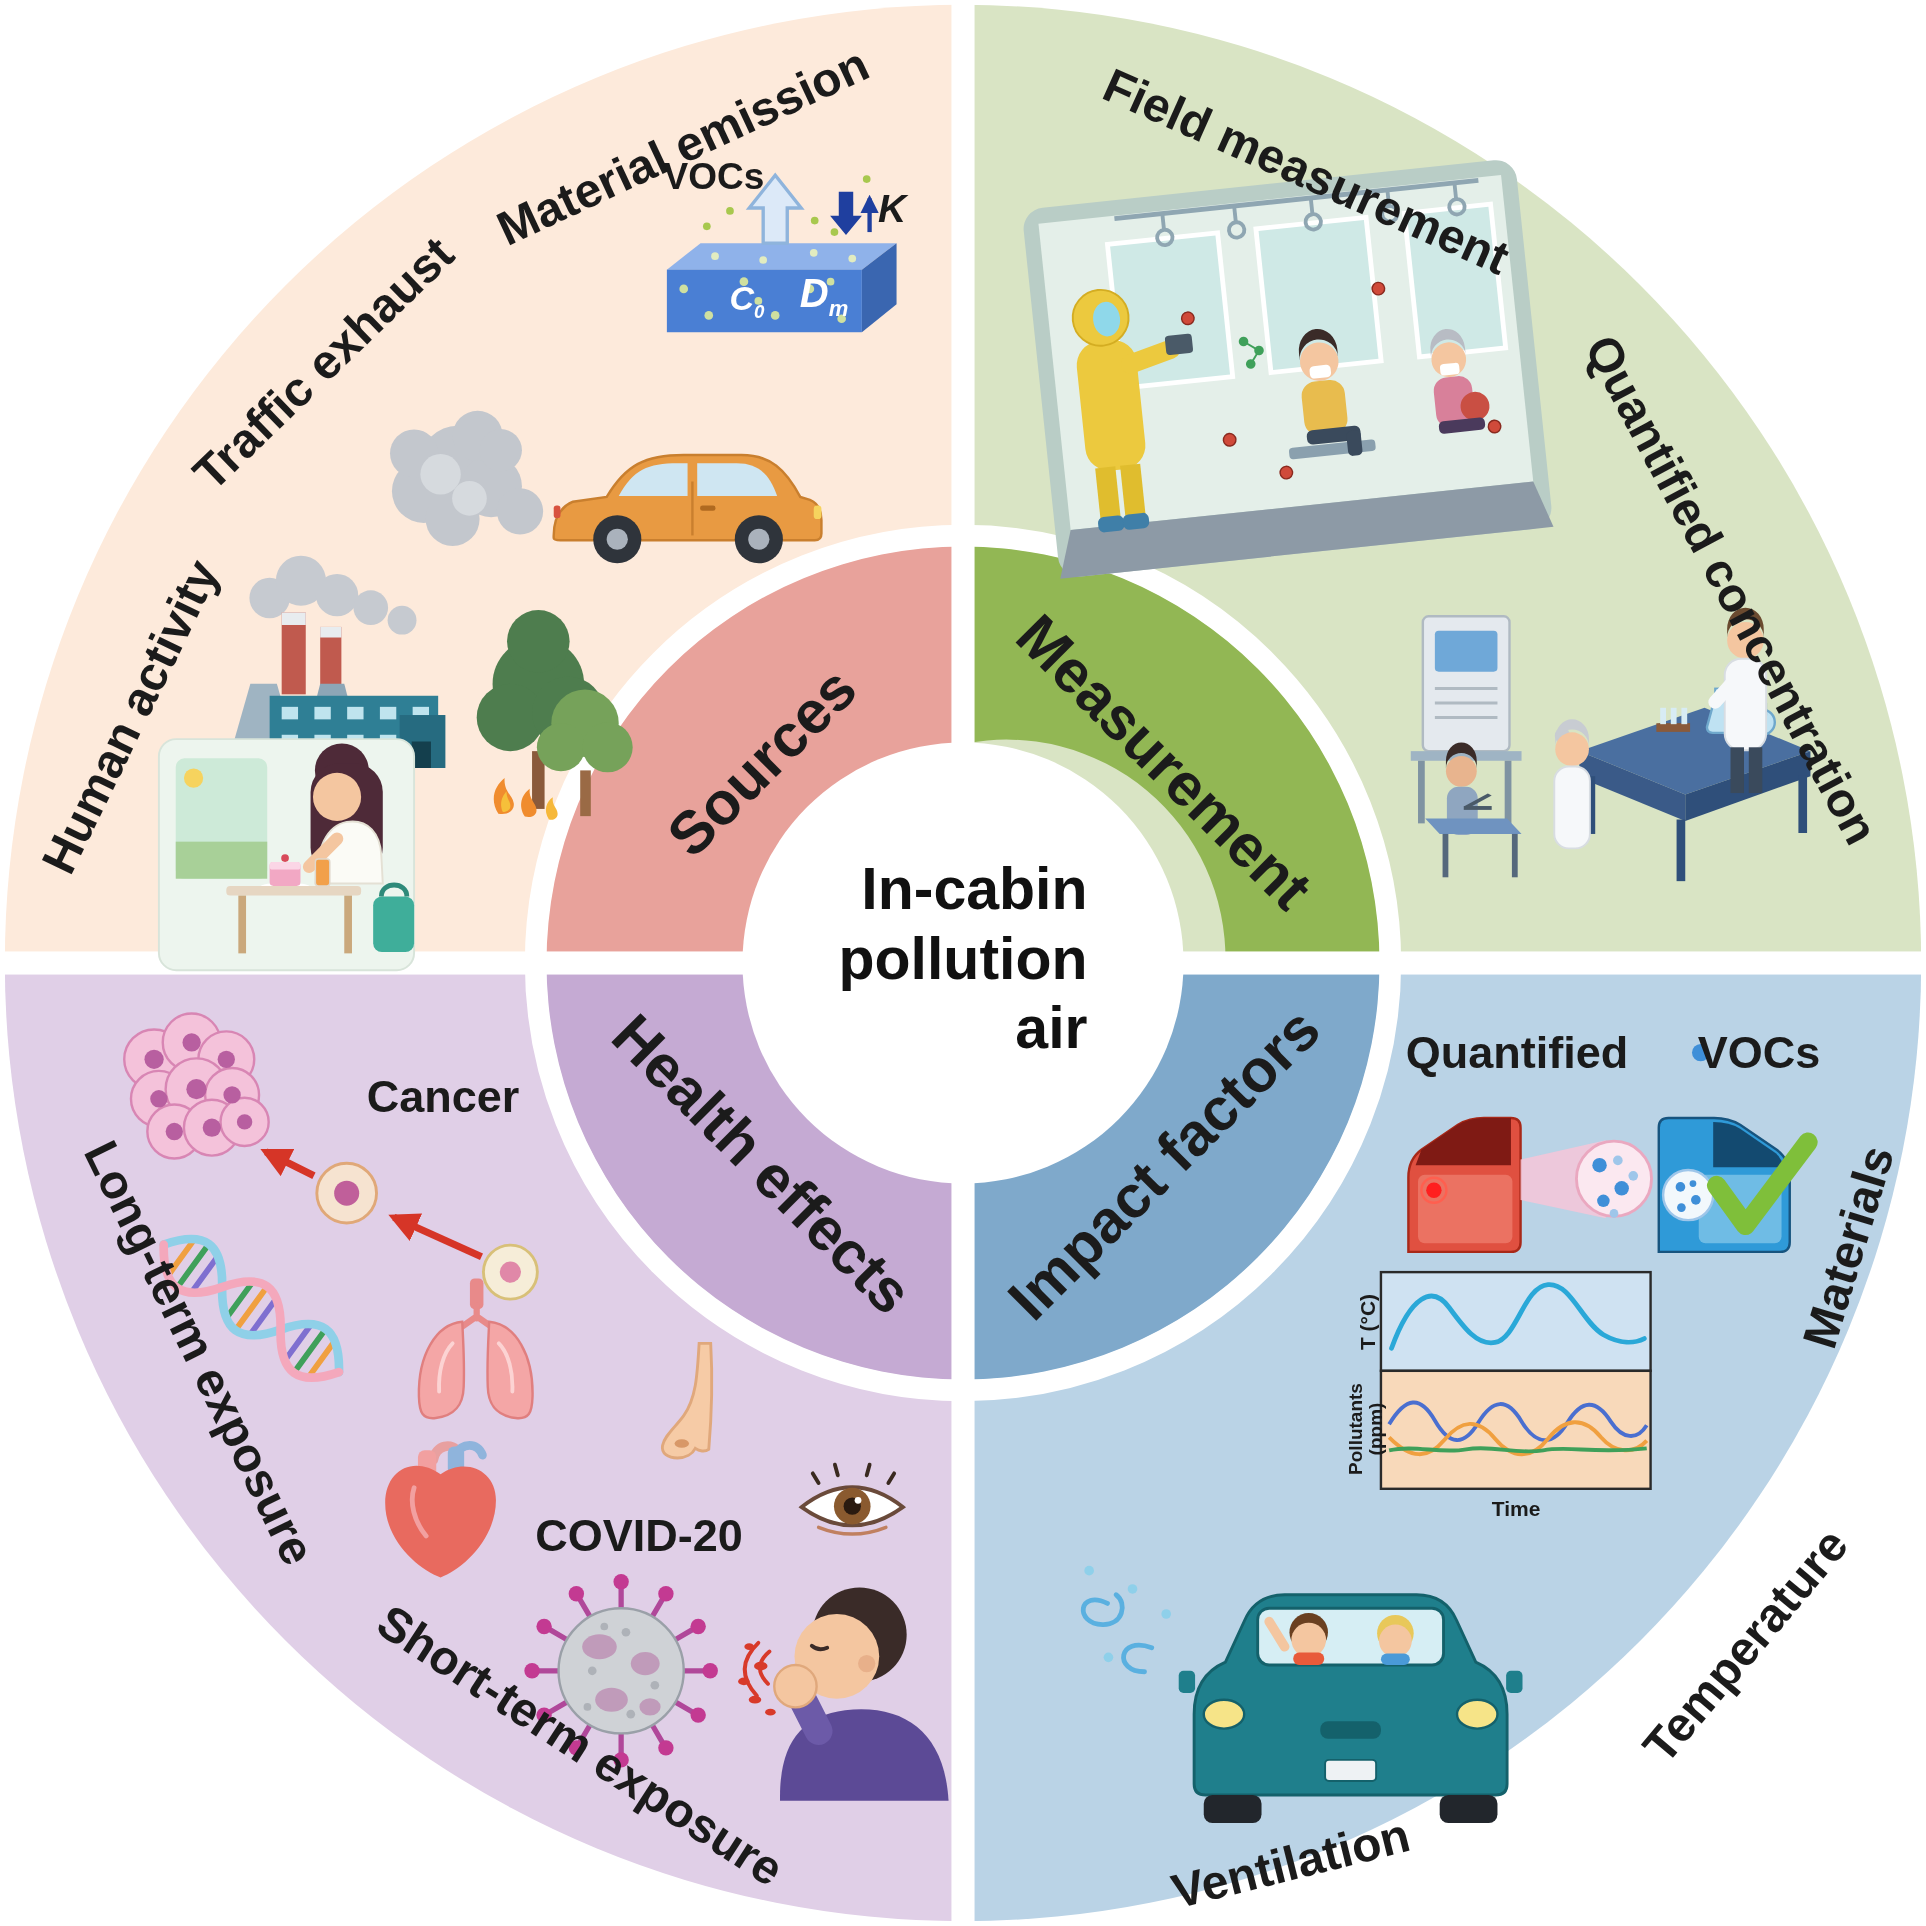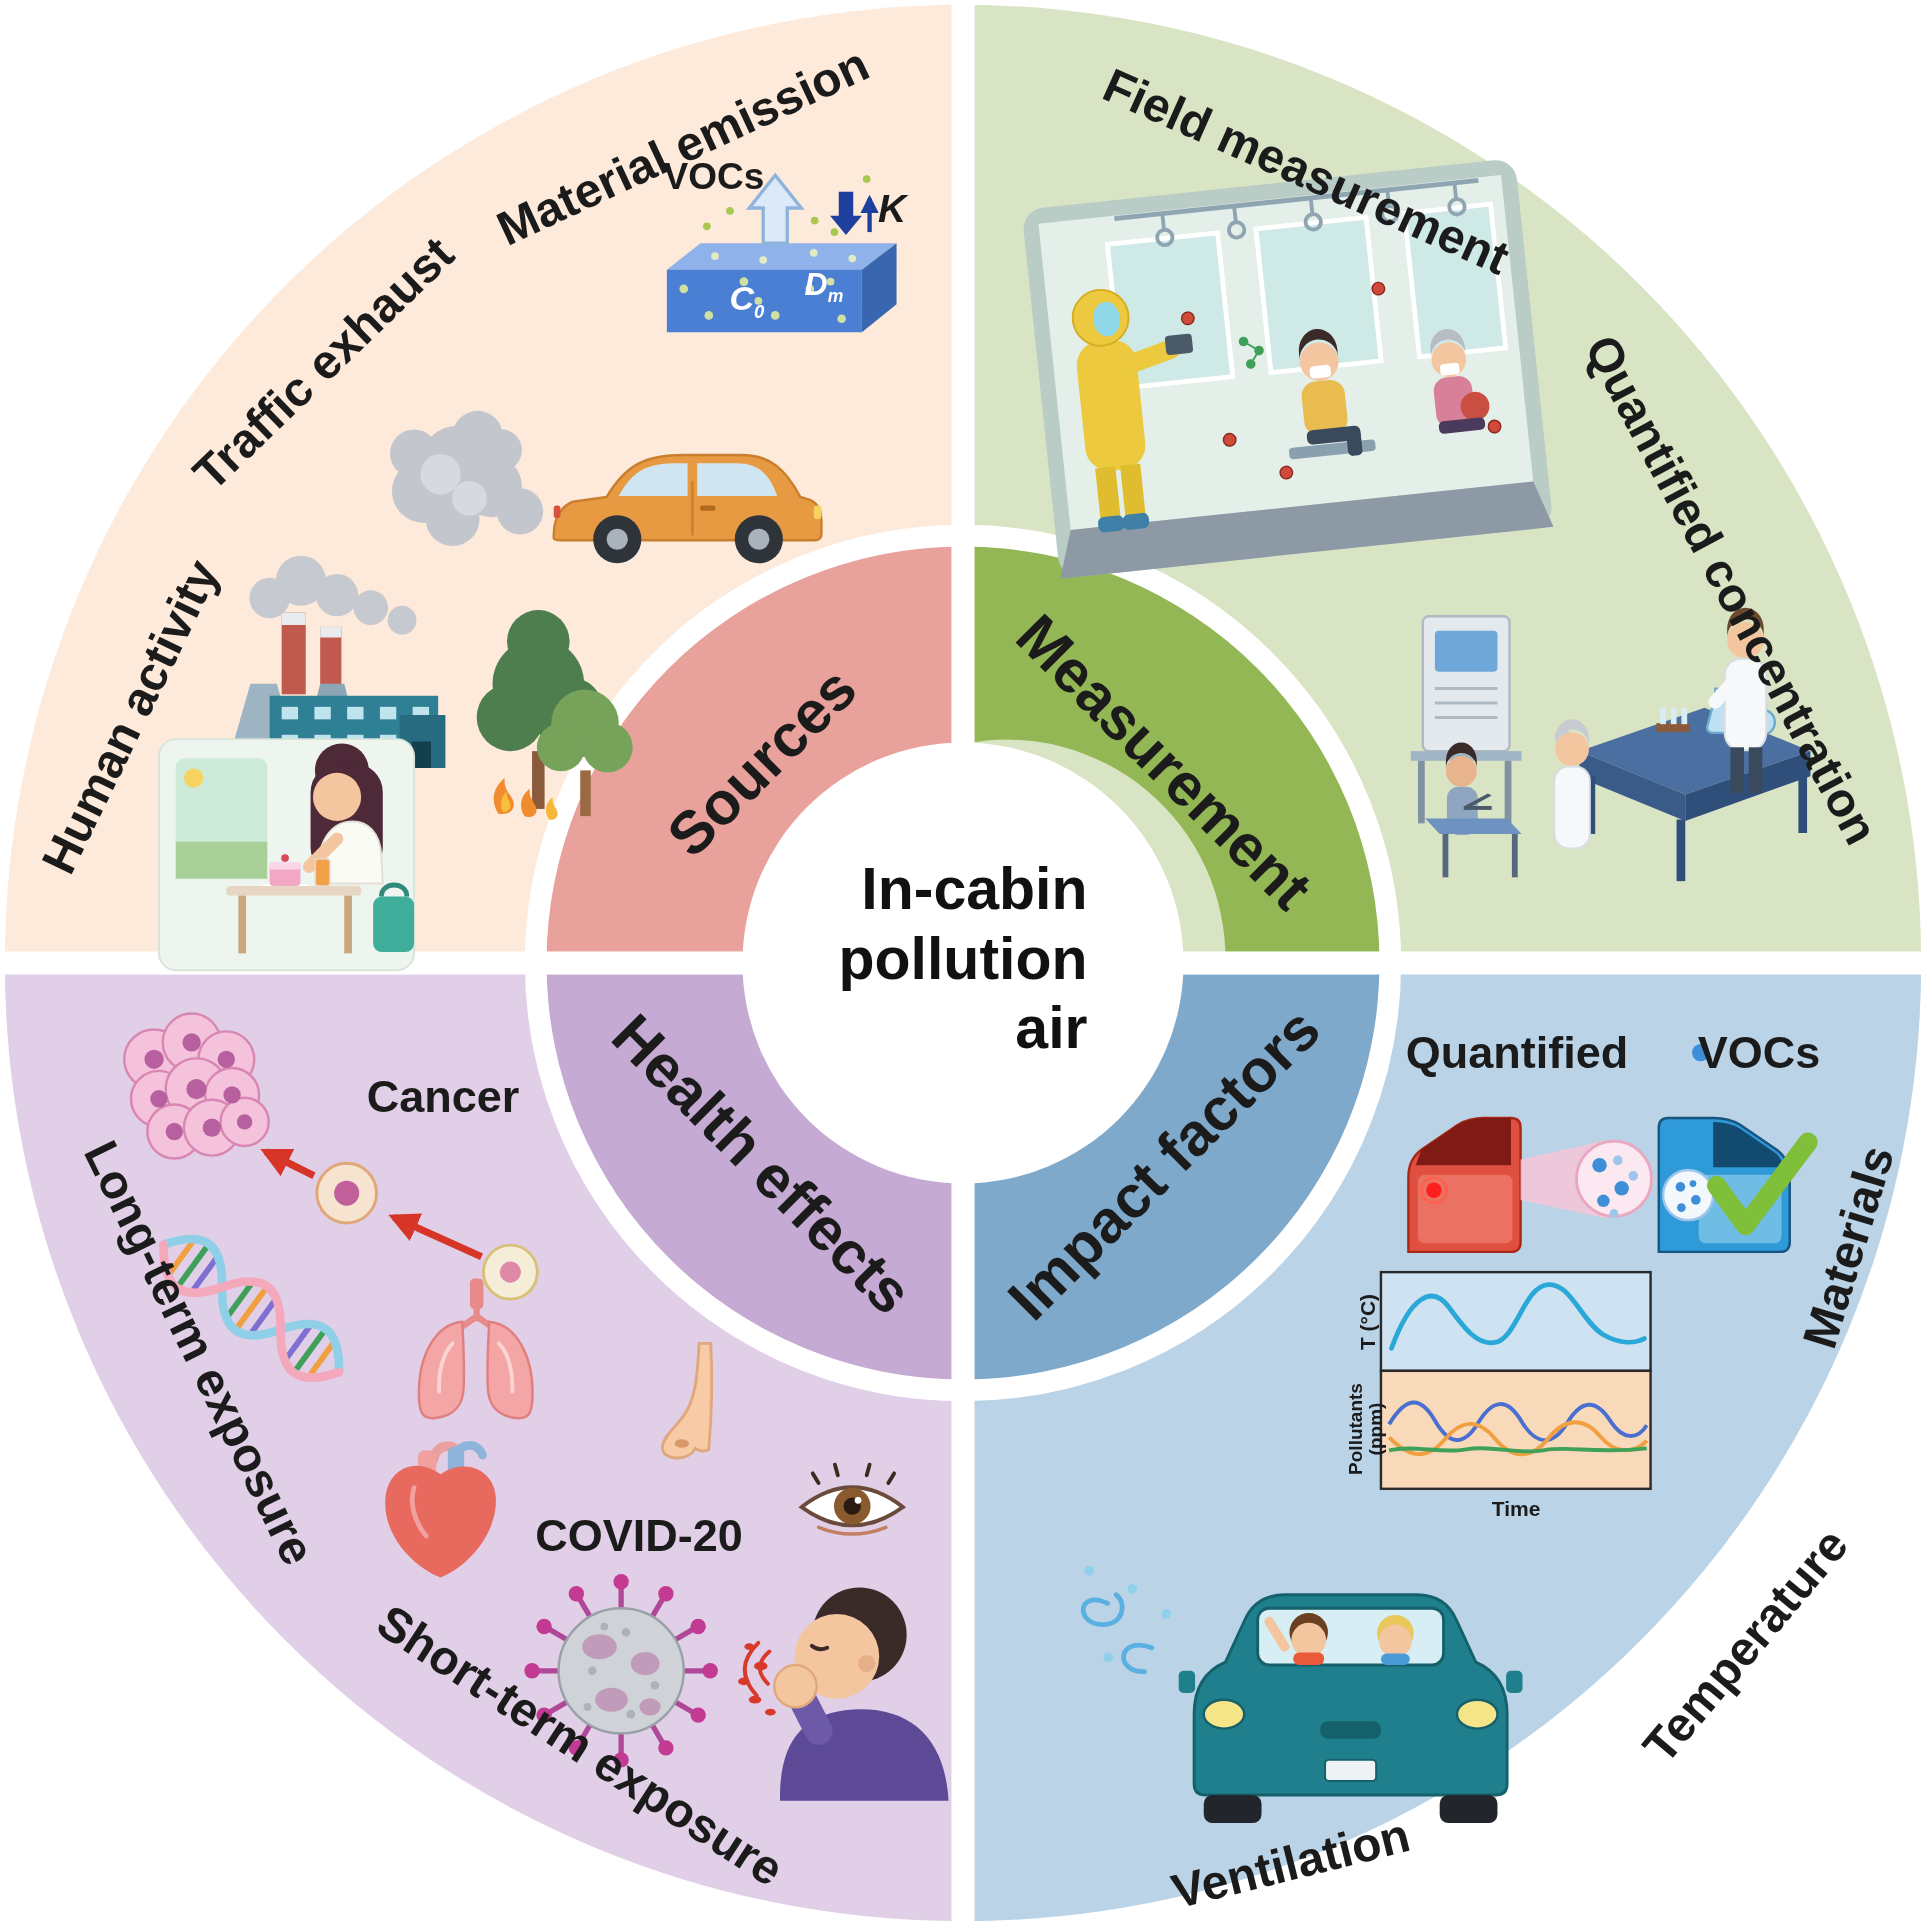--- a/index.html
+++ b/index.html
@@ -546,21 +546,21 @@
 <div class="lbl" style="left:1164px;top:762px;font-size:60px;--r:45deg">Measurement</div>
 <div class="lbl" style="left:762px;top:1164px;font-size:60px;--r:45deg">Health effects</div>
 <div class="lbl" style="left:1164px;top:1164px;font-size:60px;--r:-45deg">Impact factors</div>
 
 <div class="lbl" style="left:131px;top:717px;font-size:48px;--r:-64deg">Human activity</div>
 <div class="lbl" style="left:324px;top:364px;font-size:48px;--r:-44deg">Traffic exhaust</div>
 <div class="lbl" style="left:683px;top:147px;font-size:48px;--r:-25deg">Material emission</div>
 <div class="lbl" style="left:714px;top:177px;font-size:37px">VOCs</div>
 <div class="lbl italic" style="left:892px;top:209px;font-size:39px">K</div>
 <div class="lbl italic white" style="left:723px;top:301px;font-size:34px"><span>C</span><sub>0</sub></div>
-<div class="lbl italic white" style="left:800px;top:287px;font-size:32px"><span>D</span><sub>m</sub></div>
+<div class="lbl italic white" style="left:800px;top:296px;font-size:40px"><span>D</span><sub>m</sub></div>
 
 <div class="lbl" style="left:1306px;top:172px;font-size:48px;--r:24deg">Field measurement</div>
 <div class="lbl" style="left:1731px;top:590px;font-size:48px;--r:62deg">Quantified concentration</div>
 
 <div class="lbl" style="left:199px;top:1353px;font-size:48px;--r:64deg">Long-term exposure</div>
 <div class="lbl" style="left:580px;top:1746px;font-size:48px;--r:33deg">Short-term exposure</div>
 <div class="lbl" style="left:443px;top:1097px;font-size:45px">Cancer</div>
 <div class="lbl" style="left:639px;top:1536px;font-size:45px">COVID-20</div>
 
 <div class="lbl" style="left:1517px;top:1053px;font-size:45px">Quantified</div>

